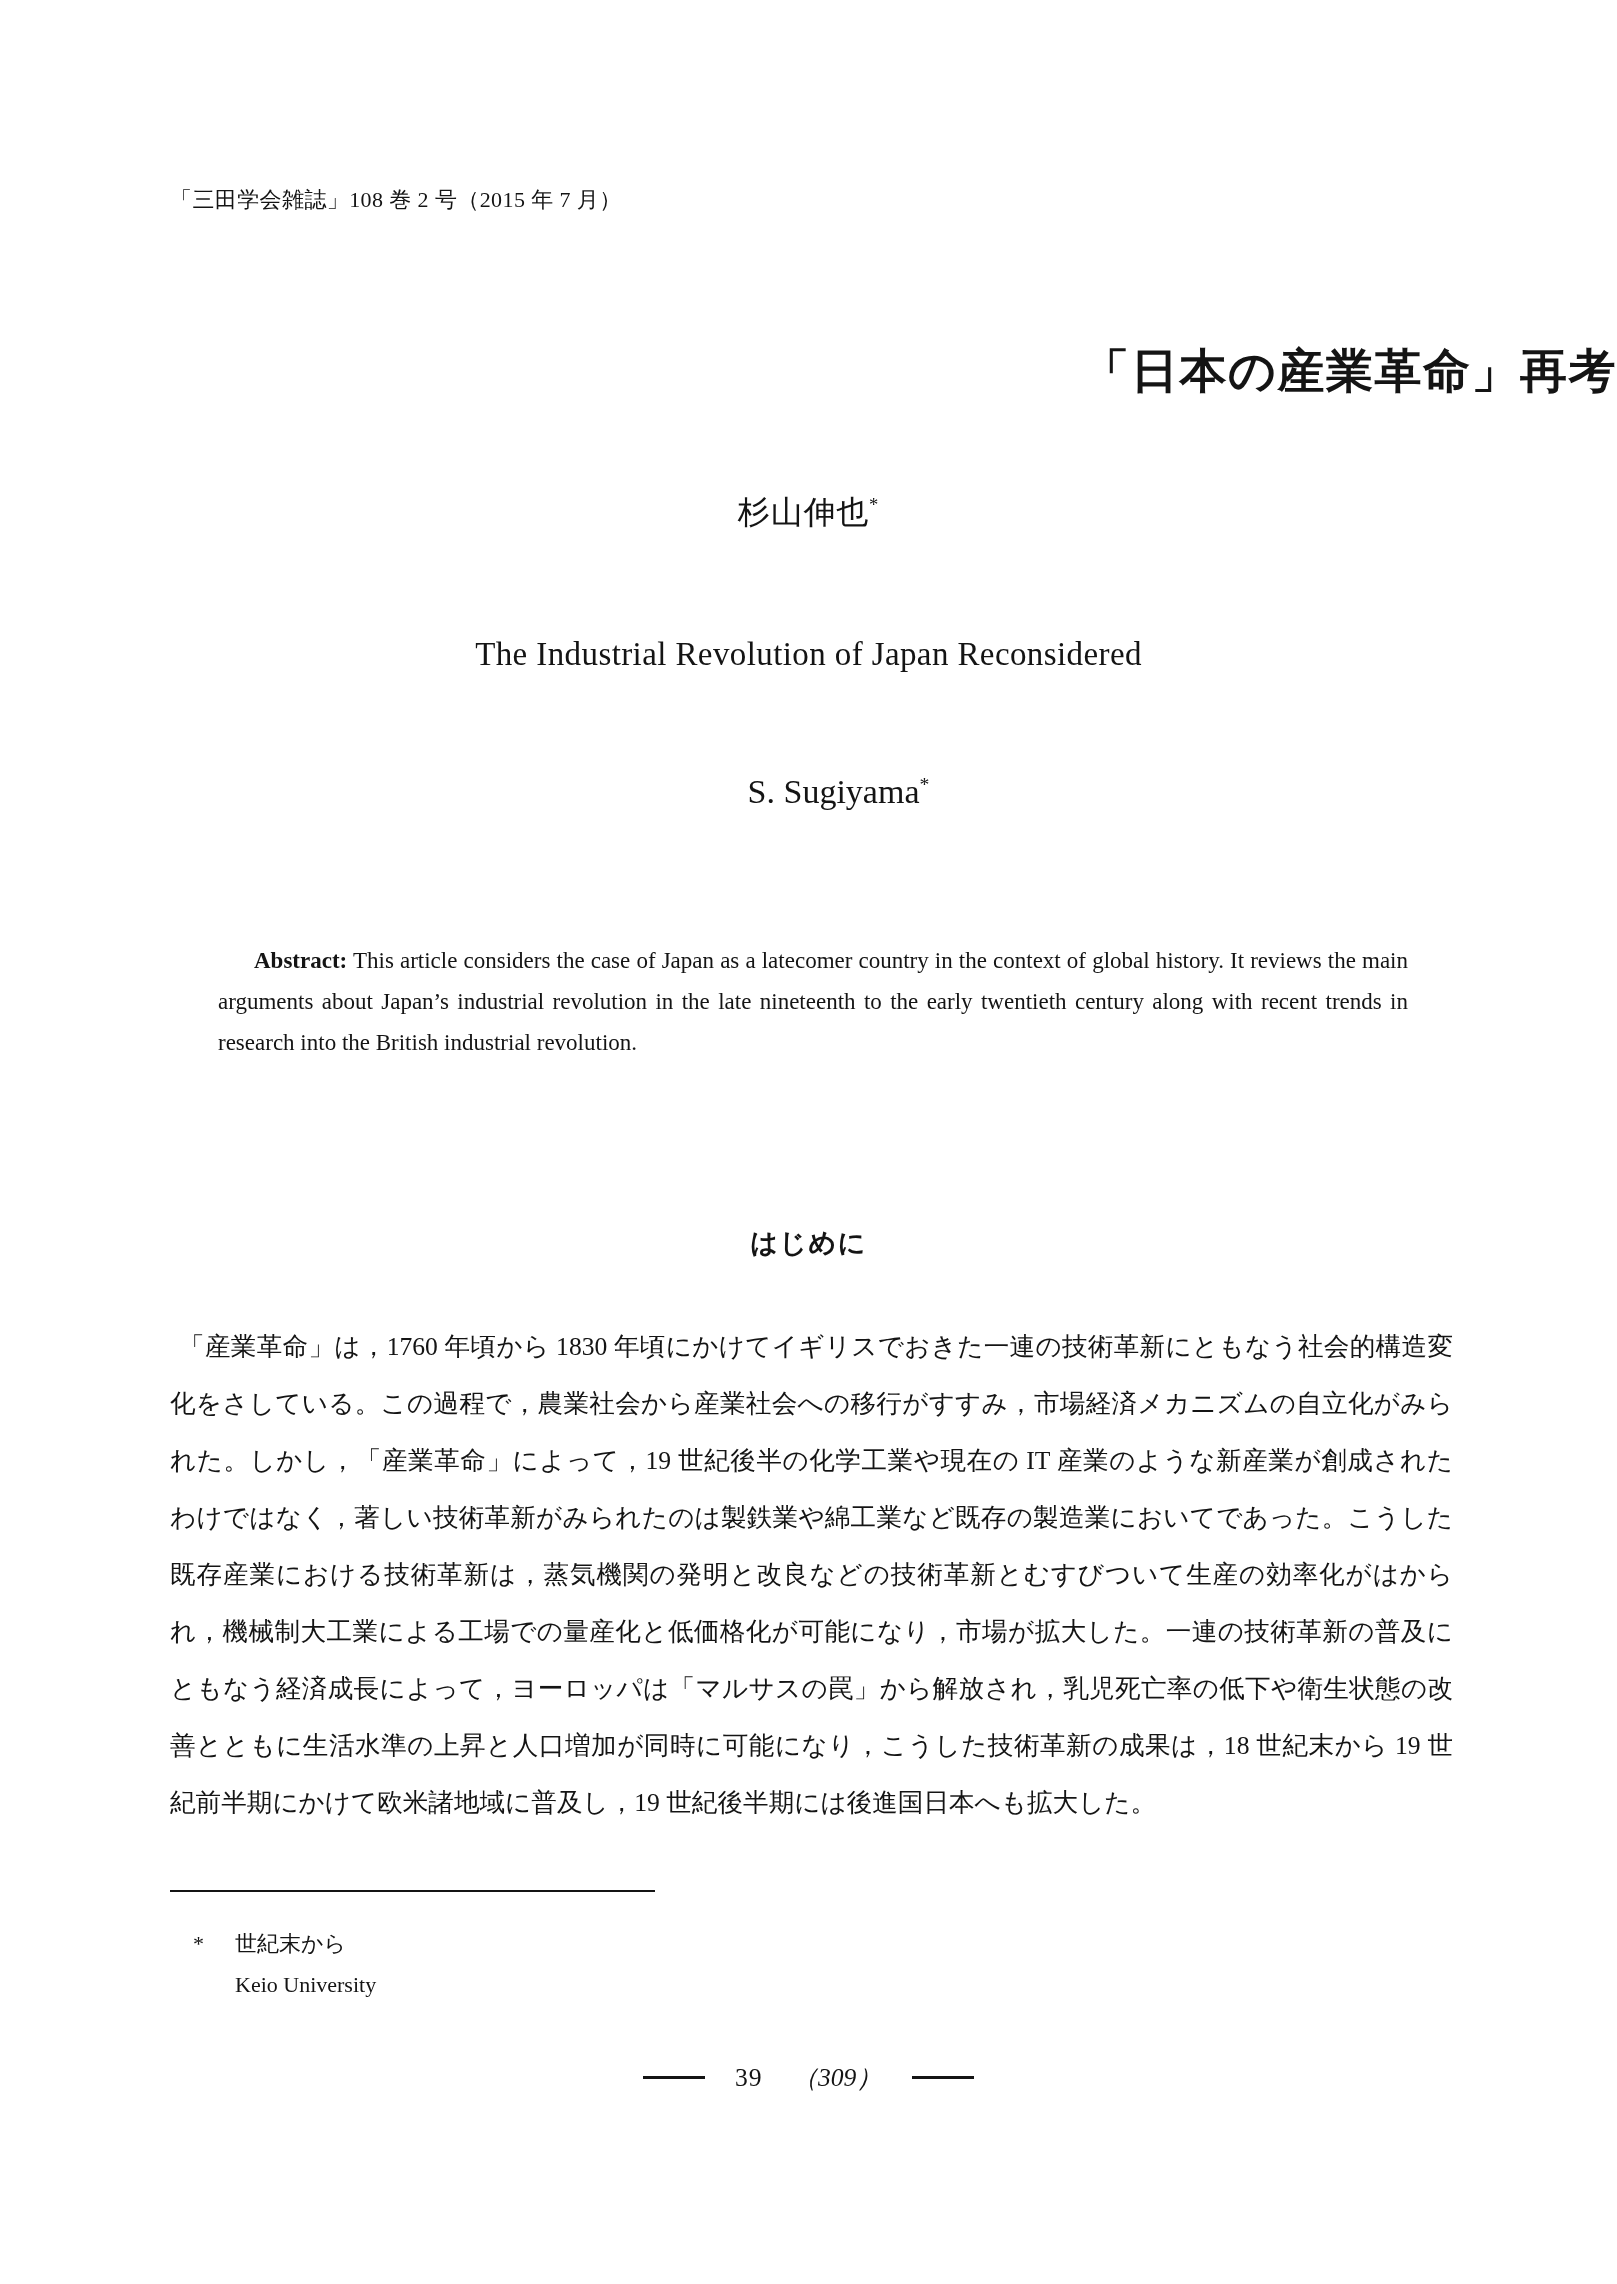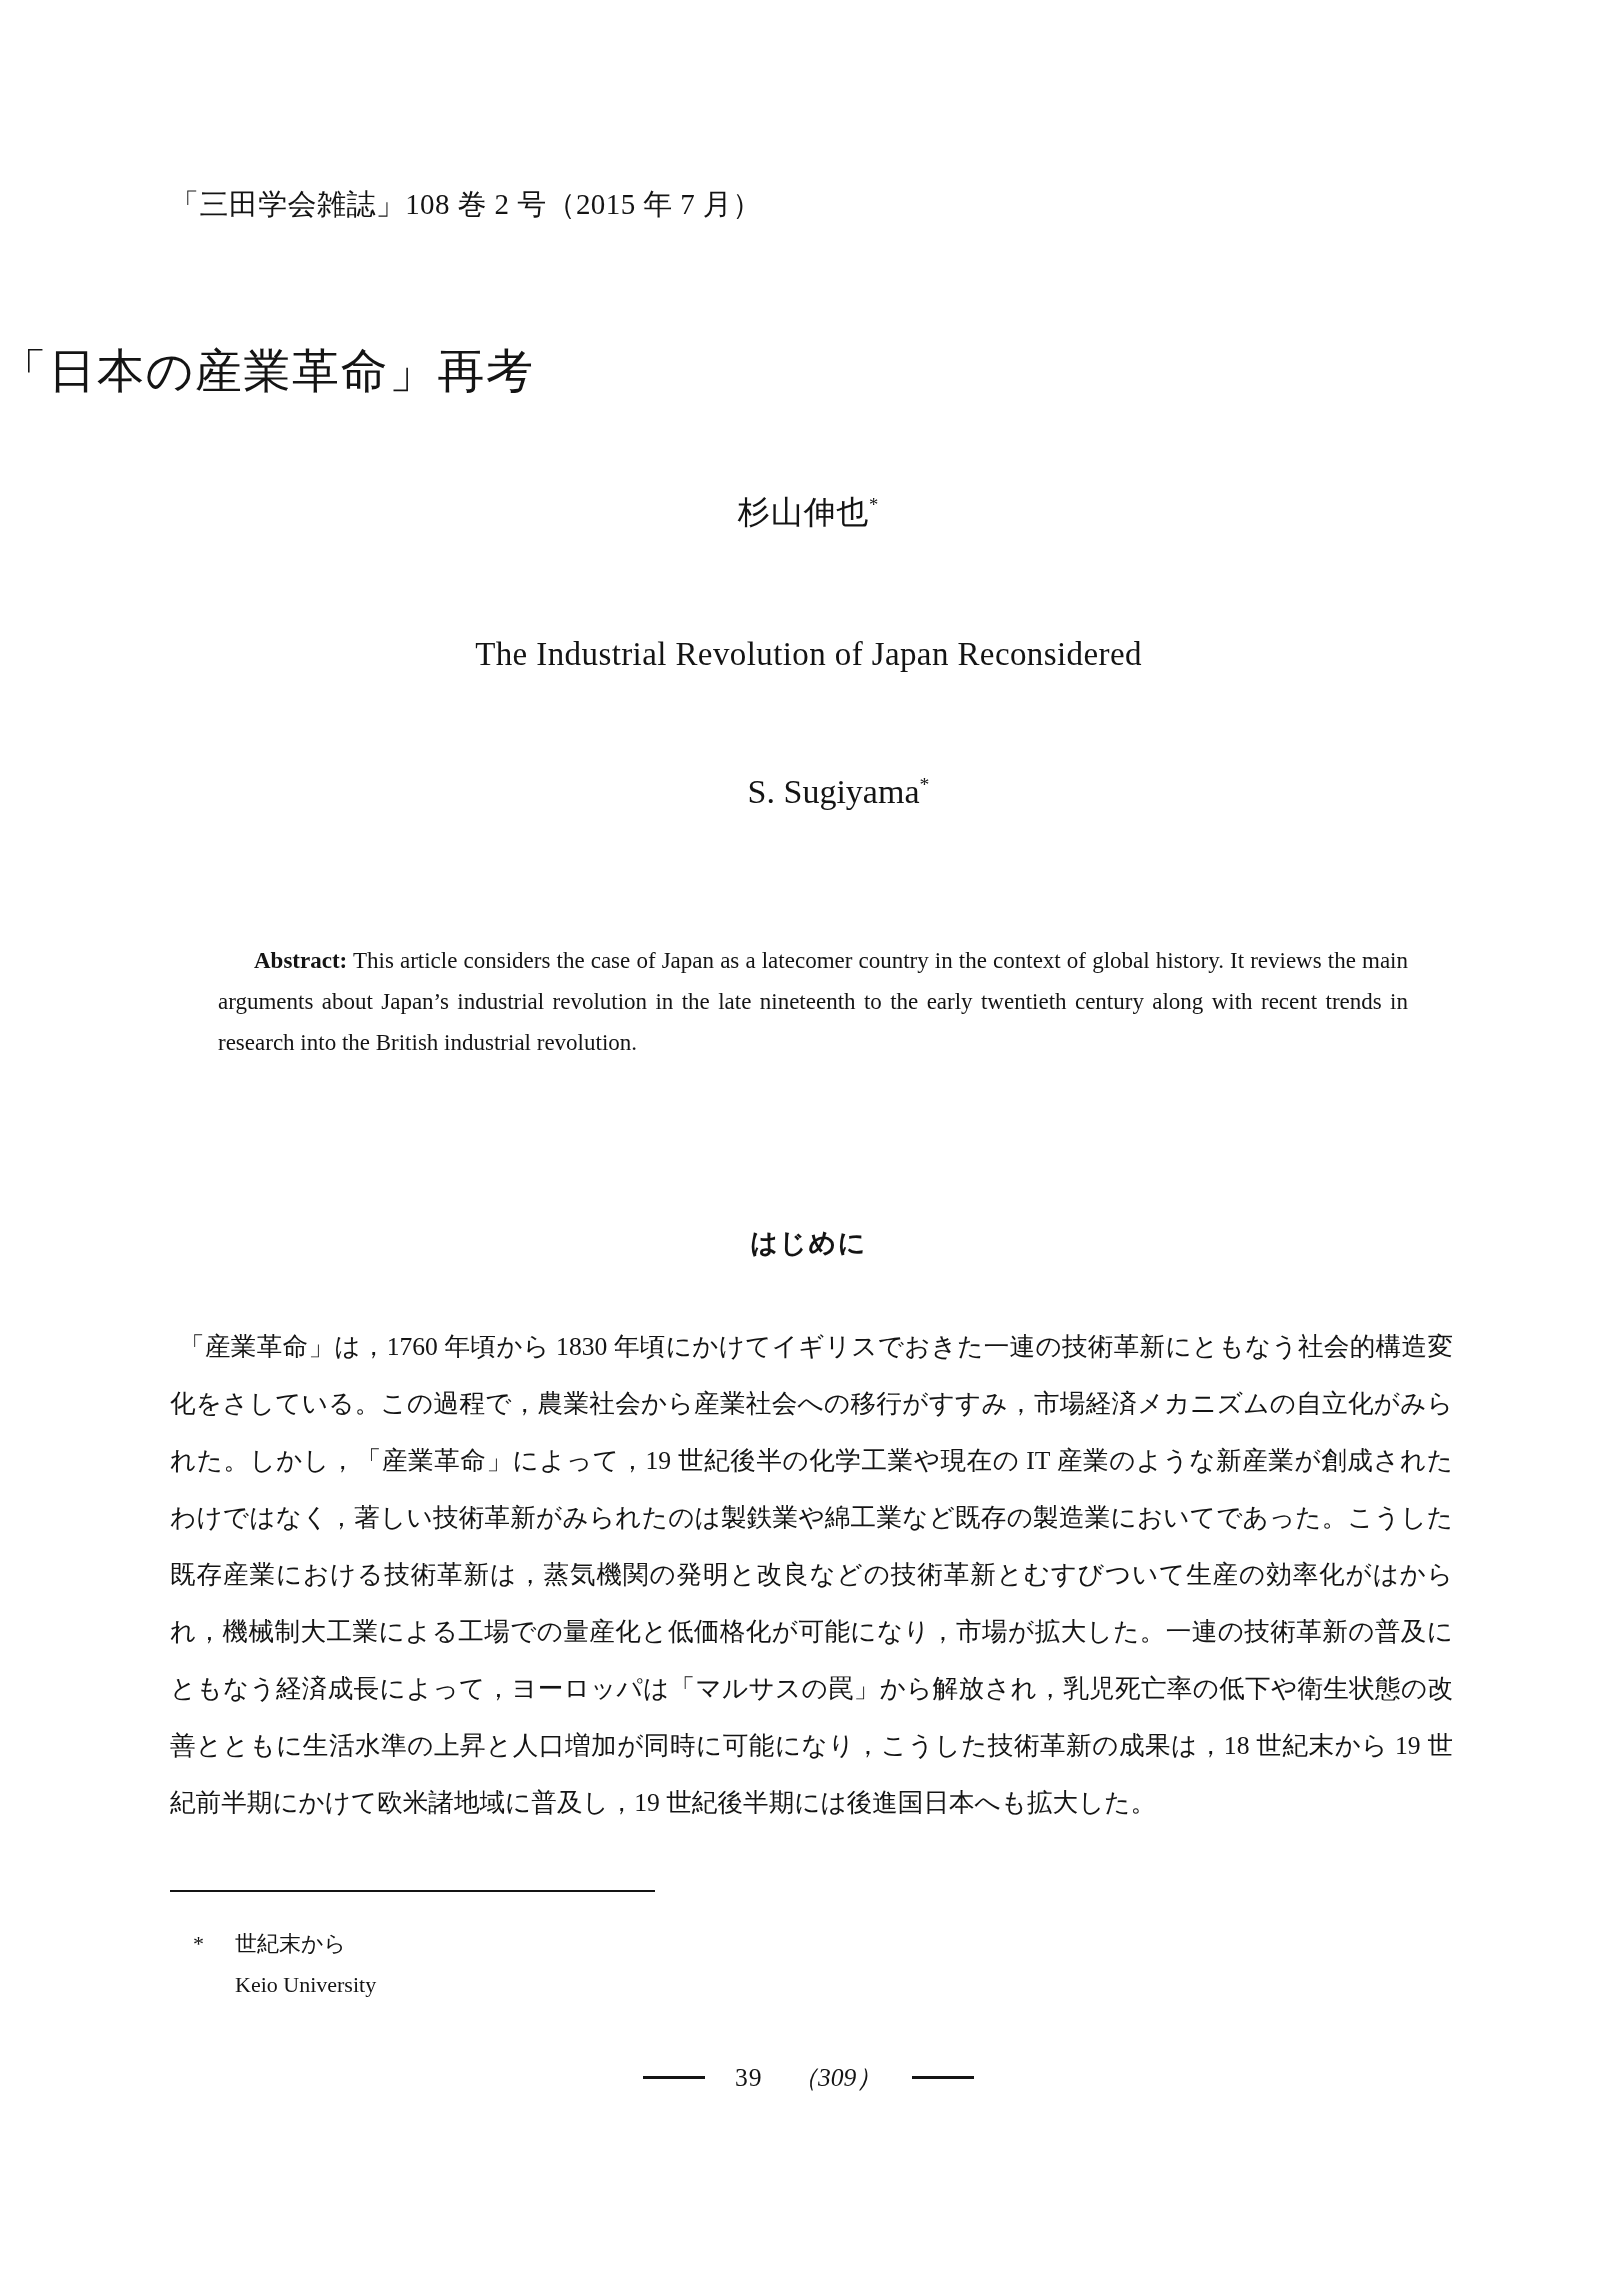--- a/index.html
+++ b/index.html
@@ -11,30 +11,30 @@
   .page {
     position: relative;
     width: 1617px;
     height: 2284px;
     background: #ffffff;
     overflow: hidden;
   }
   .journal-header {
     position: absolute;
     top: 185px; left: 170px;
-    font-size: 29px;
+    font-size: 22px;
     letter-spacing: 0.4px;
     white-space: nowrap;
   }
   .title-ja {
     position: absolute;
     top: 340px; left: 0; width: 100%;
-    text-align: left;
+    text-align: right;
     font-size: 47px;
-    font-weight: 400;
+    font-weight: 700;
     letter-spacing: 1.5px;
   }
   .author-ja {
     position: absolute;
     top: 491px; left: 0; width: 100%;
     text-align: center;
     font-size: 32px;
     letter-spacing: 0.8px;
   }
   .title-en {

